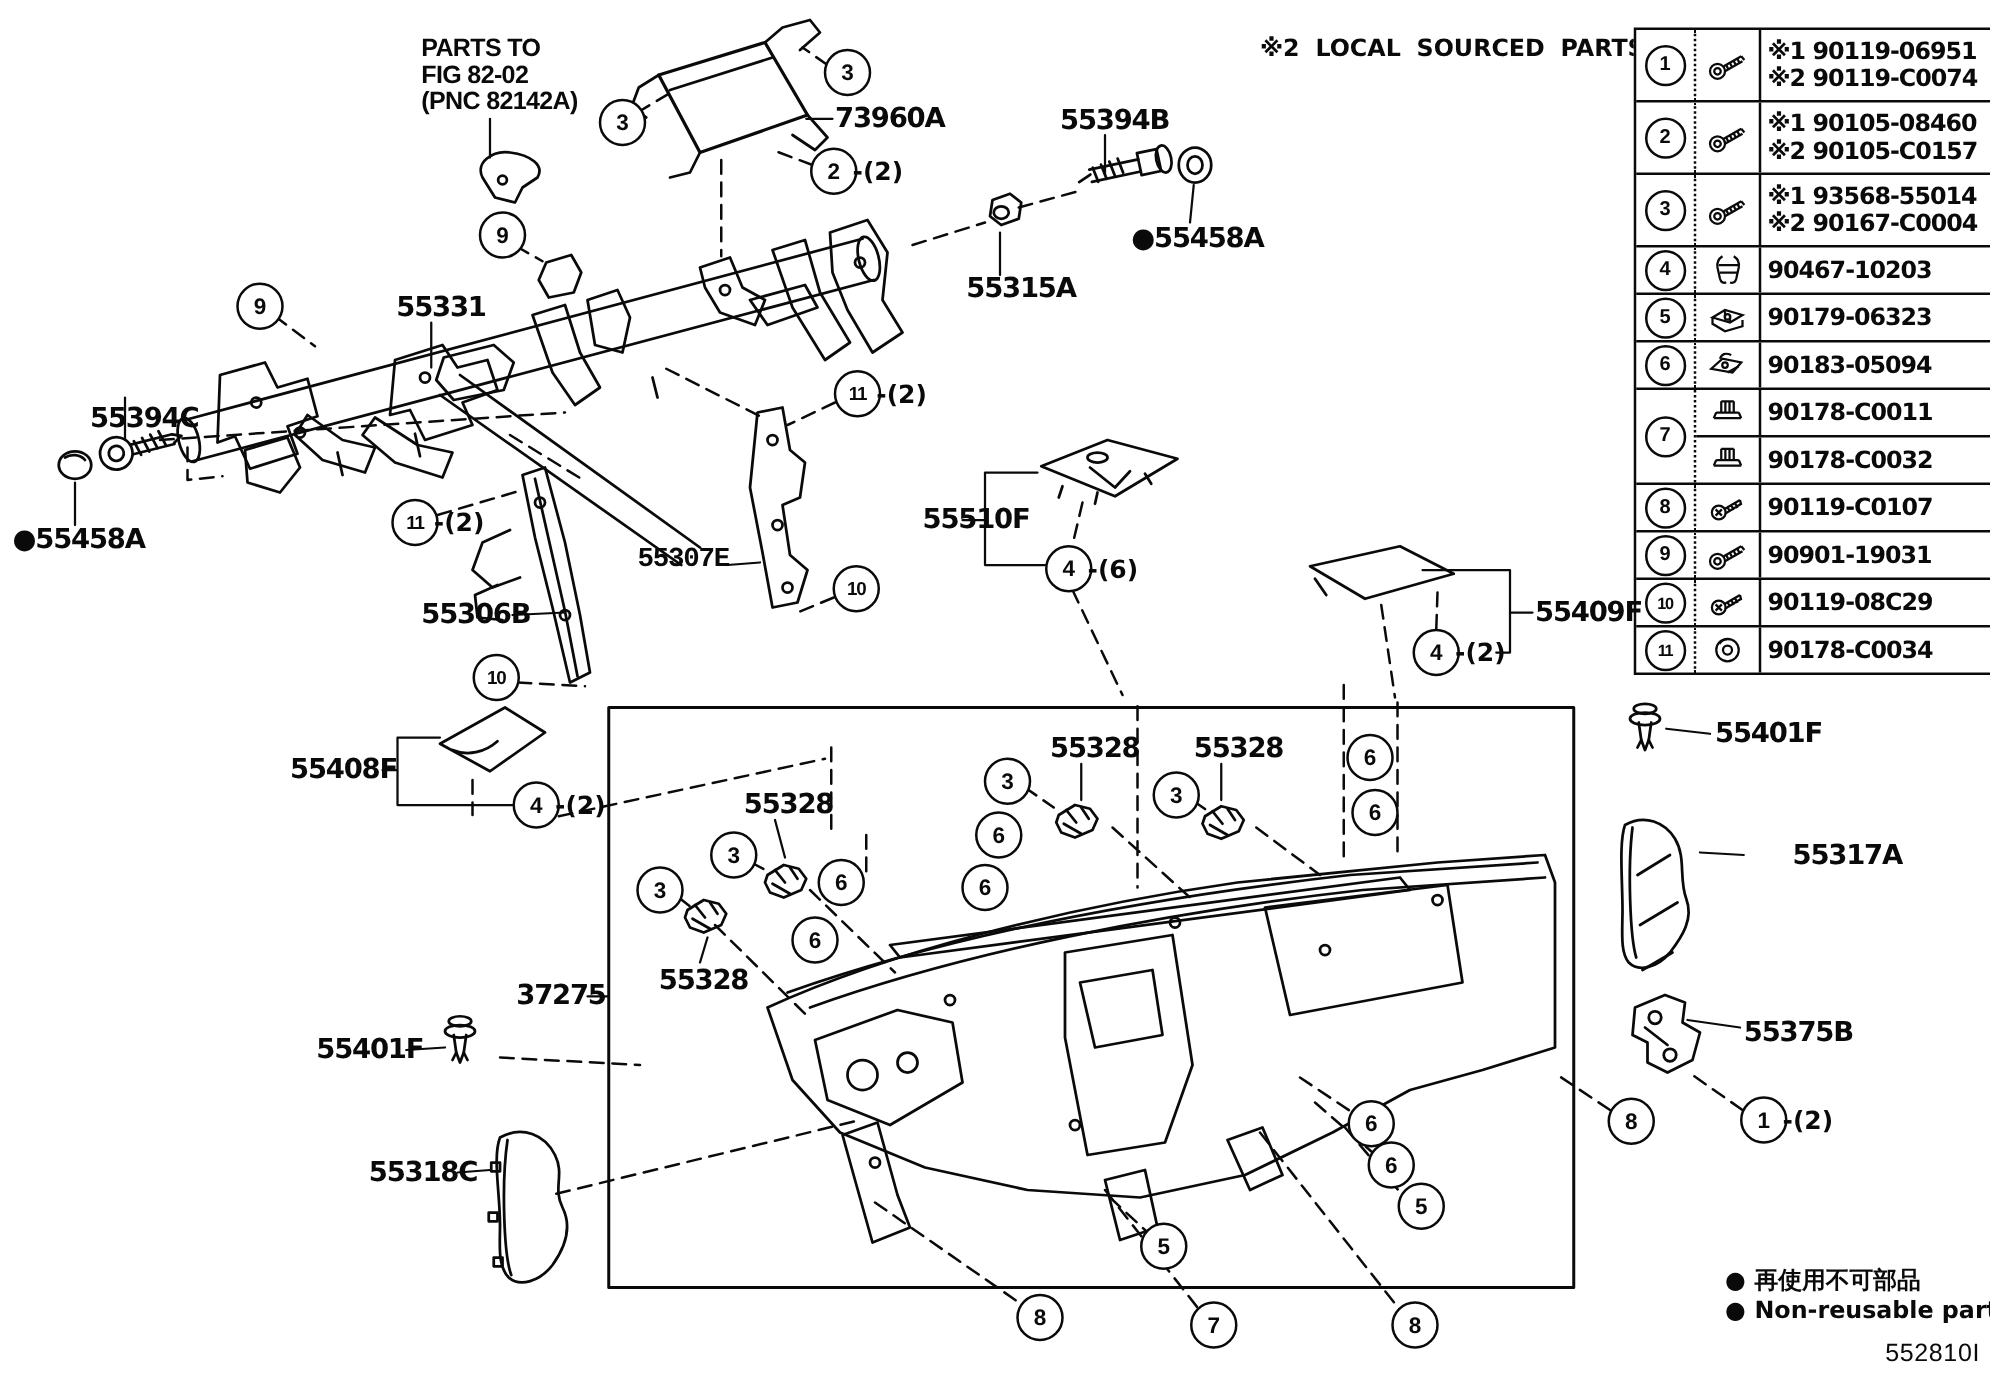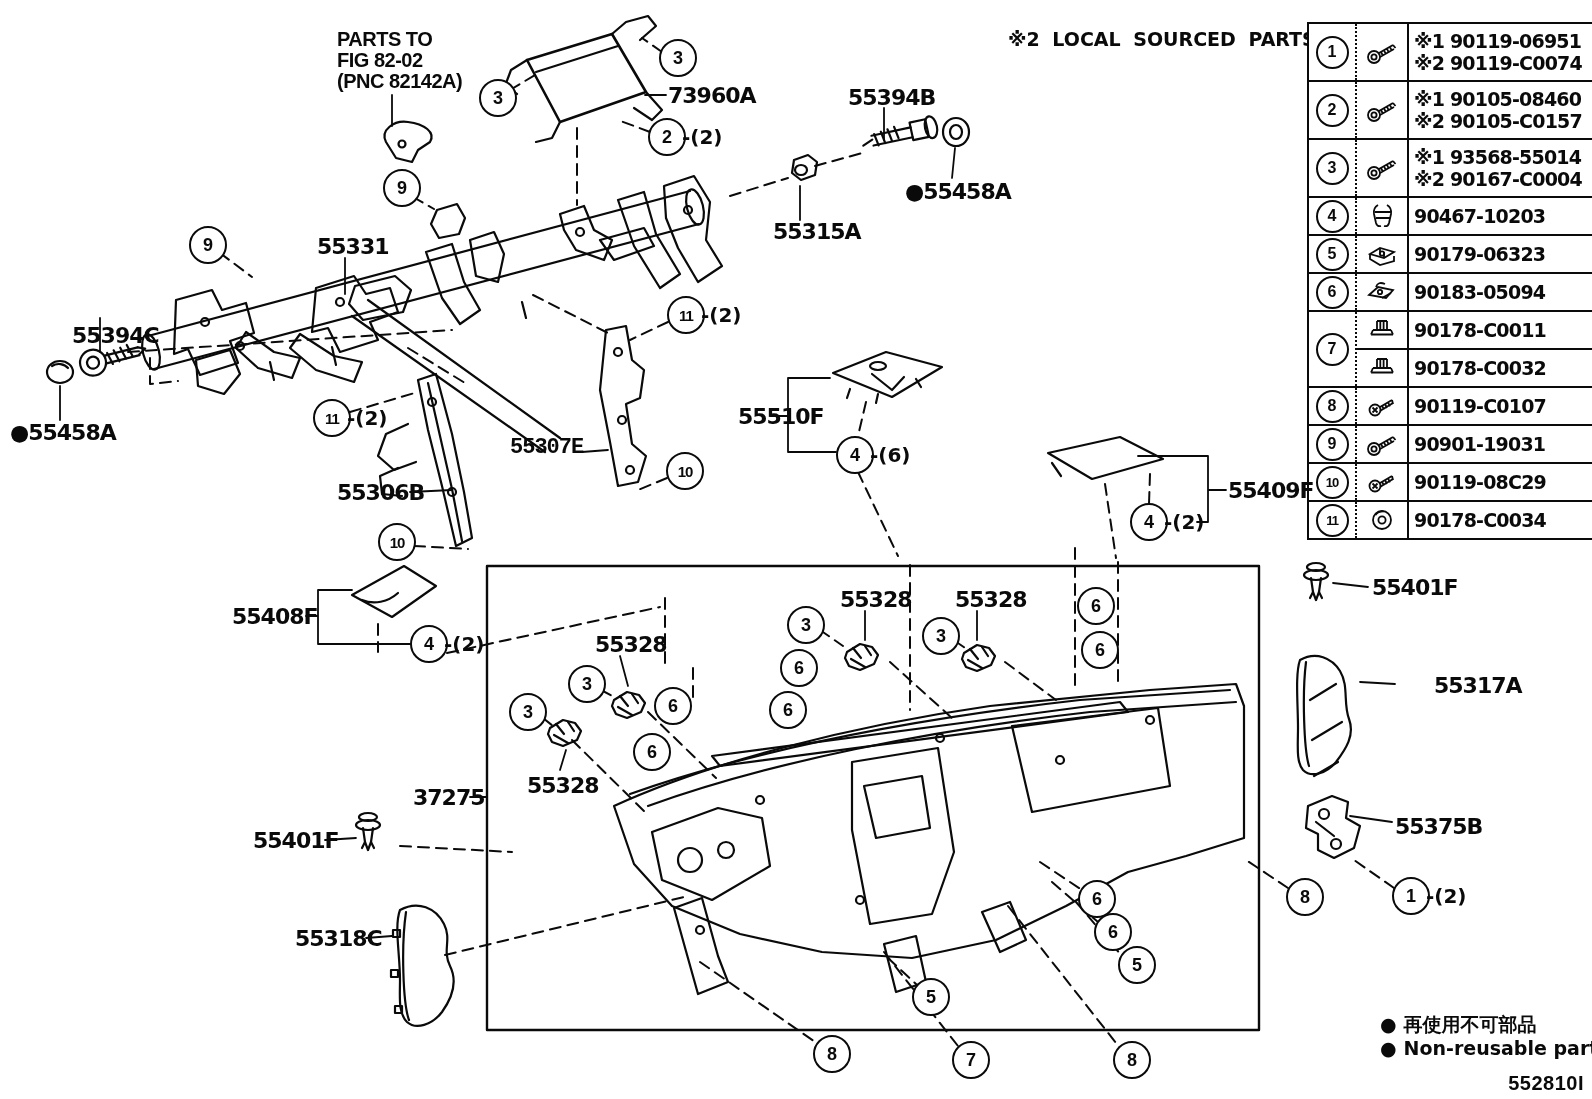--- a/index.html
+++ b/index.html
@@ -18,21 +18,21 @@
                    font-family:"DejaVu Sans","Liberation Sans",sans-serif}
   .note{position:absolute;left:337px;top:29px;font-weight:700;font-size:20px;line-height:21px;
         letter-spacing:-0.5px;white-space:nowrap}
   .note span{display:block}
   .srcnotes{position:absolute;left:1008px;top:27px;font-weight:700;font-size:19px;line-height:25px;
             word-spacing:6px;white-space:nowrap;font-family:"DejaVu Sans","Liberation Sans",sans-serif}
   .srcnotes span{display:block}
   .legend{position:absolute;left:1380px;top:1012px;font-weight:700;font-size:19px;line-height:24px;
           font-family:"DejaVu Sans","Liberation Sans",sans-serif;white-space:nowrap}
   .legend-line{display:flex;align-items:center;gap:7px}
-  .diagram-code{position:absolute;right:8px;top:1072px;font-weight:700;font-size:20px;
+  .diagram-code{position:absolute;right:8px;top:1072px;font-weight:400;font-size:20px;
                 letter-spacing:0.5px}
   
   #fastener-table{position:absolute;left:1307px;top:22px;border:2.5px solid #0a0a0a;background:#fff}
   .prow{display:flex;border-top:2px solid #0a0a0a}
   .prow:first-child{border-top:none}
   .pnum{width:46px;display:flex;align-items:center;justify-content:center;
         border-right:2px dotted #0a0a0a}
   .ncirc{width:29px;height:29px;border:2px solid #0a0a0a;border-radius:50%;
          display:flex;align-items:center;justify-content:center;font-weight:700;font-size:16px}
   .ncirc.small{font-size:13px;letter-spacing:-1px}

